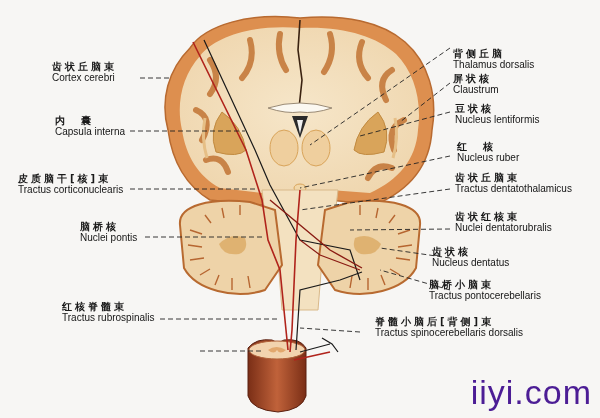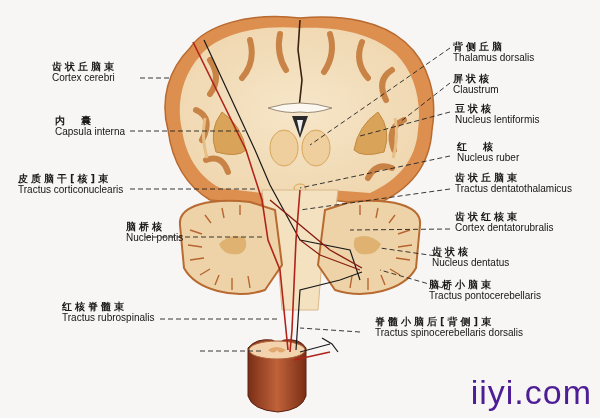--- a/index.html
+++ b/index.html
@@ -131,30 +131,30 @@
   <span class="en">Cortex cerebri</span>
 </div>
 <div class="lbl" style="left:55px;top:116px;">
   <span class="zh">内　囊</span>
   <span class="en">Capsula interna</span>
 </div>
 <div class="lbl" style="left:18px;top:174px;">
   <span class="zh">皮质脑干[核]束</span>
   <span class="en">Tractus corticonuclearis</span>
 </div>
-<div class="lbl" style="left:80px;top:222px;margin-left:46px;">
+<div class="lbl" style="left:80px;top:222px;">
   <span class="zh">脑桥核</span>
   <span class="en">Nuclei pontis</span>
 </div>
 <div class="lbl" style="left:62px;top:302px;">
   <span class="zh">红核脊髓束</span>
   <span class="en">Tractus rubrospinalis</span>
 </div>
 
-<div class="lbl right" style="left:453px;top:42px;">
+<div class="lbl right" style="left:453px;top:49px;">
   <span class="zh">背侧丘脑</span>
   <span class="en">Thalamus dorsalis</span>
 </div>
 <div class="lbl right" style="left:453px;top:74px;">
   <span class="zh">屏状核</span>
   <span class="en">Claustrum</span>
 </div>
 <div class="lbl right" style="left:455px;top:104px;">
   <span class="zh">豆状核</span>
   <span class="en">Nucleus lentiformis</span>
@@ -162,21 +162,21 @@
 <div class="lbl right" style="left:457px;top:142px;">
   <span class="zh">红　核</span>
   <span class="en">Nucleus ruber</span>
 </div>
 <div class="lbl right" style="left:455px;top:173px;">
   <span class="zh">齿状丘脑束</span>
   <span class="en">Tractus dentatothalamicus</span>
 </div>
 <div class="lbl right" style="left:455px;top:212px;">
   <span class="zh">齿状红核束</span>
-  <span class="en">Cortex dentatorubralis</span>
+  <span class="en">Nuclei dentatorubralis</span>
 </div>
 <div class="lbl right" style="left:432px;top:247px;">
   <span class="zh">齿状核</span>
   <span class="en">Nucleus dentatus</span>
 </div>
 <div class="lbl right" style="left:429px;top:280px;">
   <span class="zh">脑桥小脑束</span>
   <span class="en">Tractus pontocerebellaris</span>
 </div>
 <div class="lbl right" style="left:375px;top:317px;">

